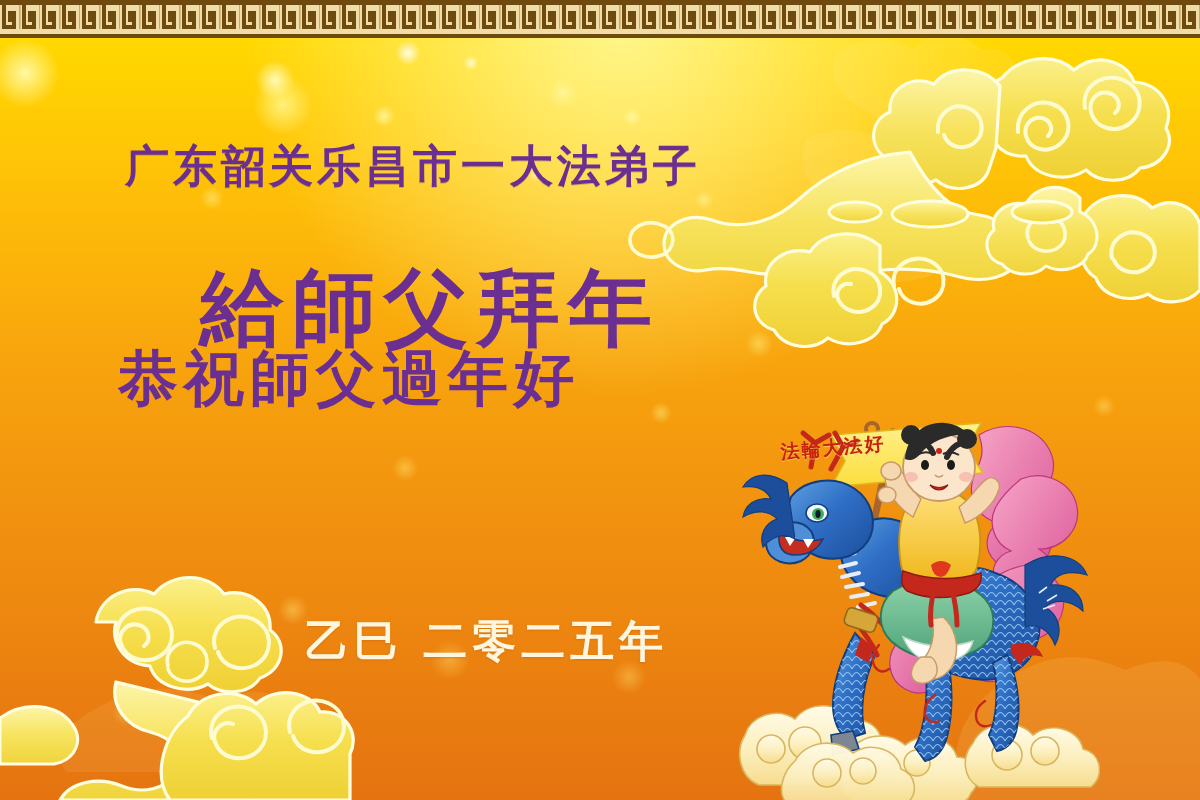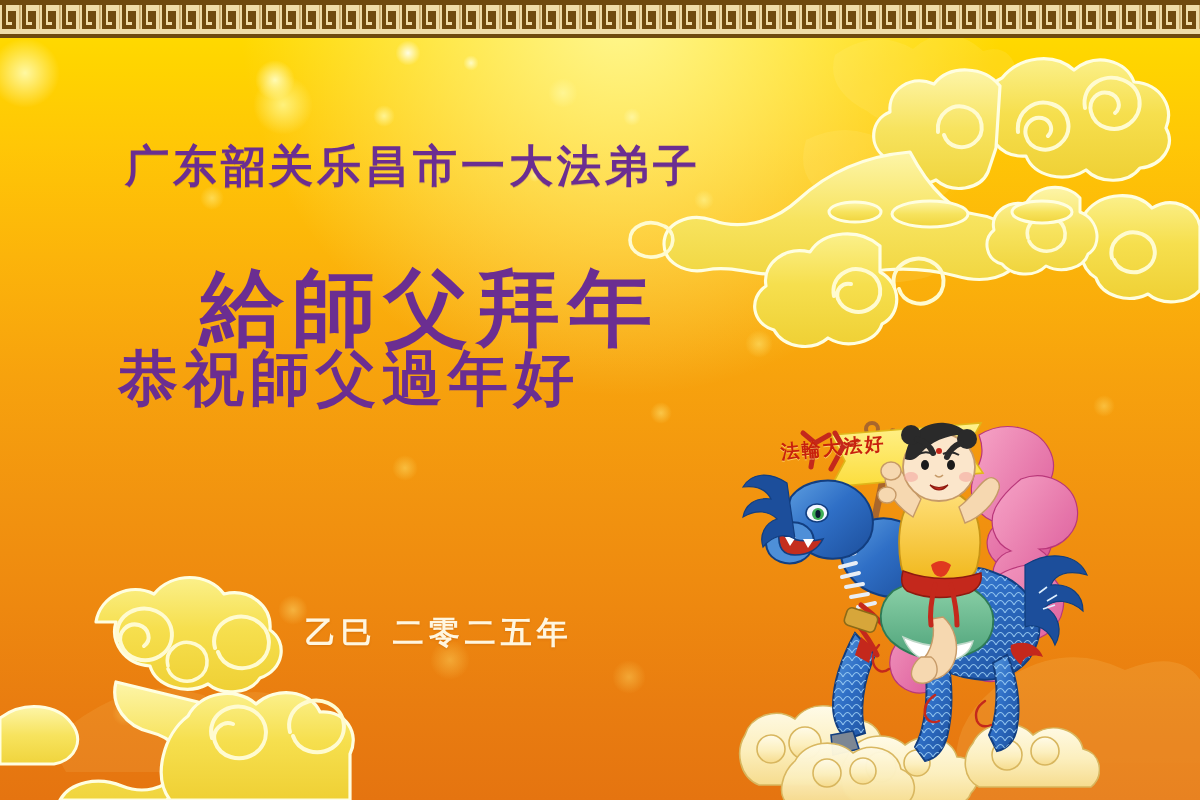--- a/index.html
+++ b/index.html
@@ -64,21 +64,21 @@
     color:#6B2E91;
     font-size:60px;
     font-weight:bold;
     letter-spacing:6px;
     white-space:nowrap;
     line-height:1;
   }
   #date-line{
     position:absolute;left:305px;top:612px;
     color:#FFF6E0;
-    font-size:31px;
+    font-size:44px;
     font-weight:bold;
     letter-spacing:5px;
     white-space:nowrap;
     text-shadow:0 1px 2px rgba(180,90,10,.35);
   }
 
   
   #illustration{position:absolute;left:735px;top:405px;width:365px;height:395px;}
 </style>
 </head>

